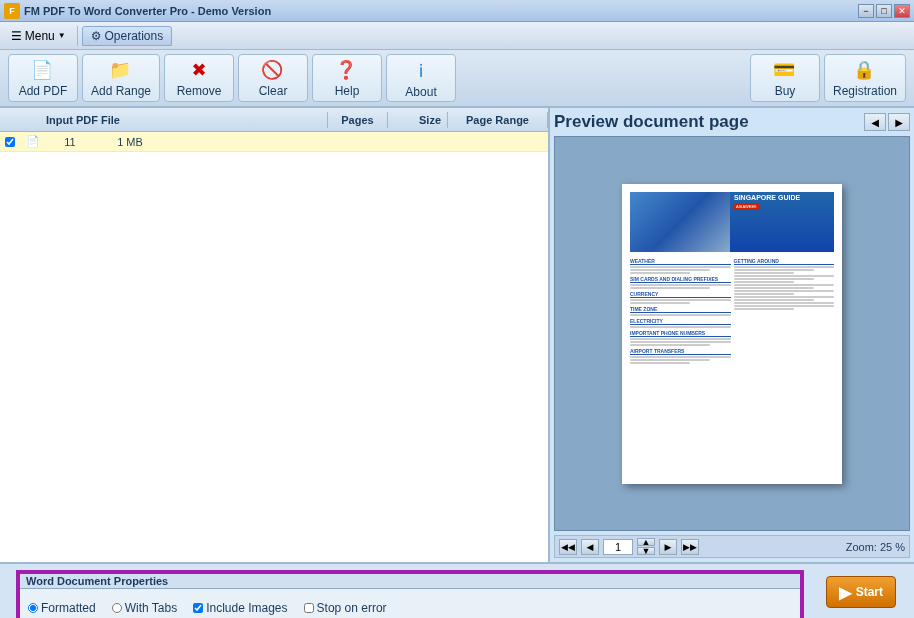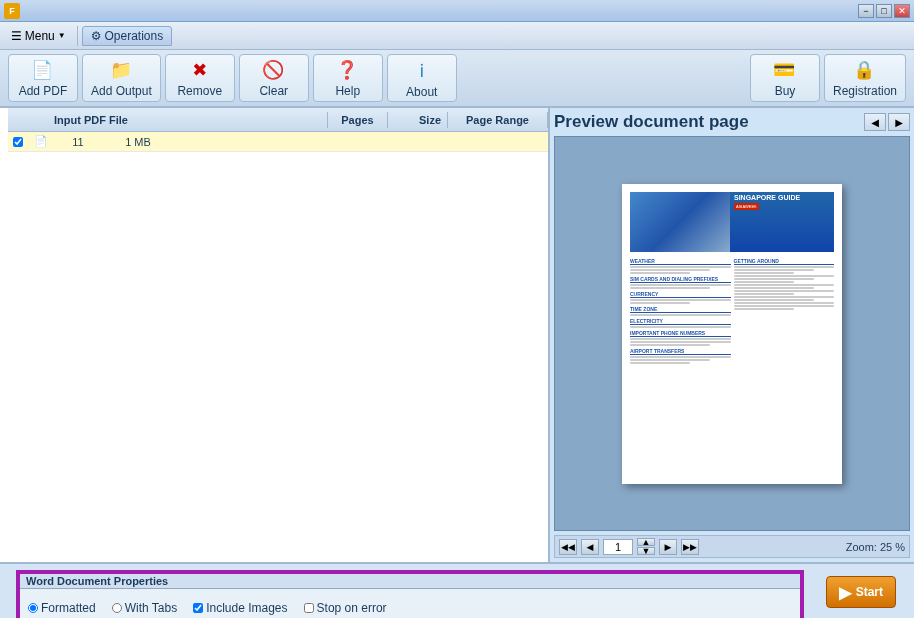--- a/index.html
+++ b/index.html
@@ -83,21 +83,20 @@
       height: 454px;
     }
     
     
     .file-panel {
       width: 550px;
       border-right: 2px solid #a0b8d0;
       display: flex;
       flex-direction: column;
       background: white;
-      padding-left: 8px;
     }
     .file-list-header {
       background: linear-gradient(to bottom, #e0ecf8, #c8daec);
       display: flex;
       border-bottom: 1px solid #a0b8d0;
       height: 24px;
       align-items: center;
     }
     .col-header {
       padding: 2px 6px;
@@ -258,20 +257,21 @@
     
     input[type="radio"] { width: 10px; height: 10px; }
     input[type="checkbox"] { width: 10px; height: 10px; }
   </style>
 </head>
 <body>
 
 <div class="title-bar">
   <div class="title-bar-left">
     <div class="title-icon">F</div>
+    <span class="title-text">FM PDF To Word Converter Pro - Demo Version</span>
   </div>
   <div class="title-controls">
     <div class="title-btn">−</div>
     <div class="title-btn">□</div>
     <div class="title-btn" style="background: linear-gradient(to bottom, #f08080, #cc4444); color: white;">✕</div>
   </div>
 </div>
 
 <div class="menu-bar">
   <div class="menu-item">
@@ -286,21 +286,21 @@
   </div>
 </div>
 
 <div class="toolbar">
   <div class="tool-btn">
     <span class="tool-icon" style="color:#cc2200;">📄</span>
     <span>Add PDF</span>
   </div>
   <div class="tool-btn">
     <span class="tool-icon" style="color:#dd8800;">📁</span>
-    <span>Add Output</span>
+    <span>Add Range</span>
   </div>
   <div class="tool-btn">
     <span class="tool-icon" style="color:#cc0000;">✖</span>
     <span>Remove</span>
   </div>
   <div class="tool-btn">
     <span class="tool-icon" style="color:#cc2200;">🚫</span>
     <span>Clear</span>
   </div>
   <div class="tool-btn">

